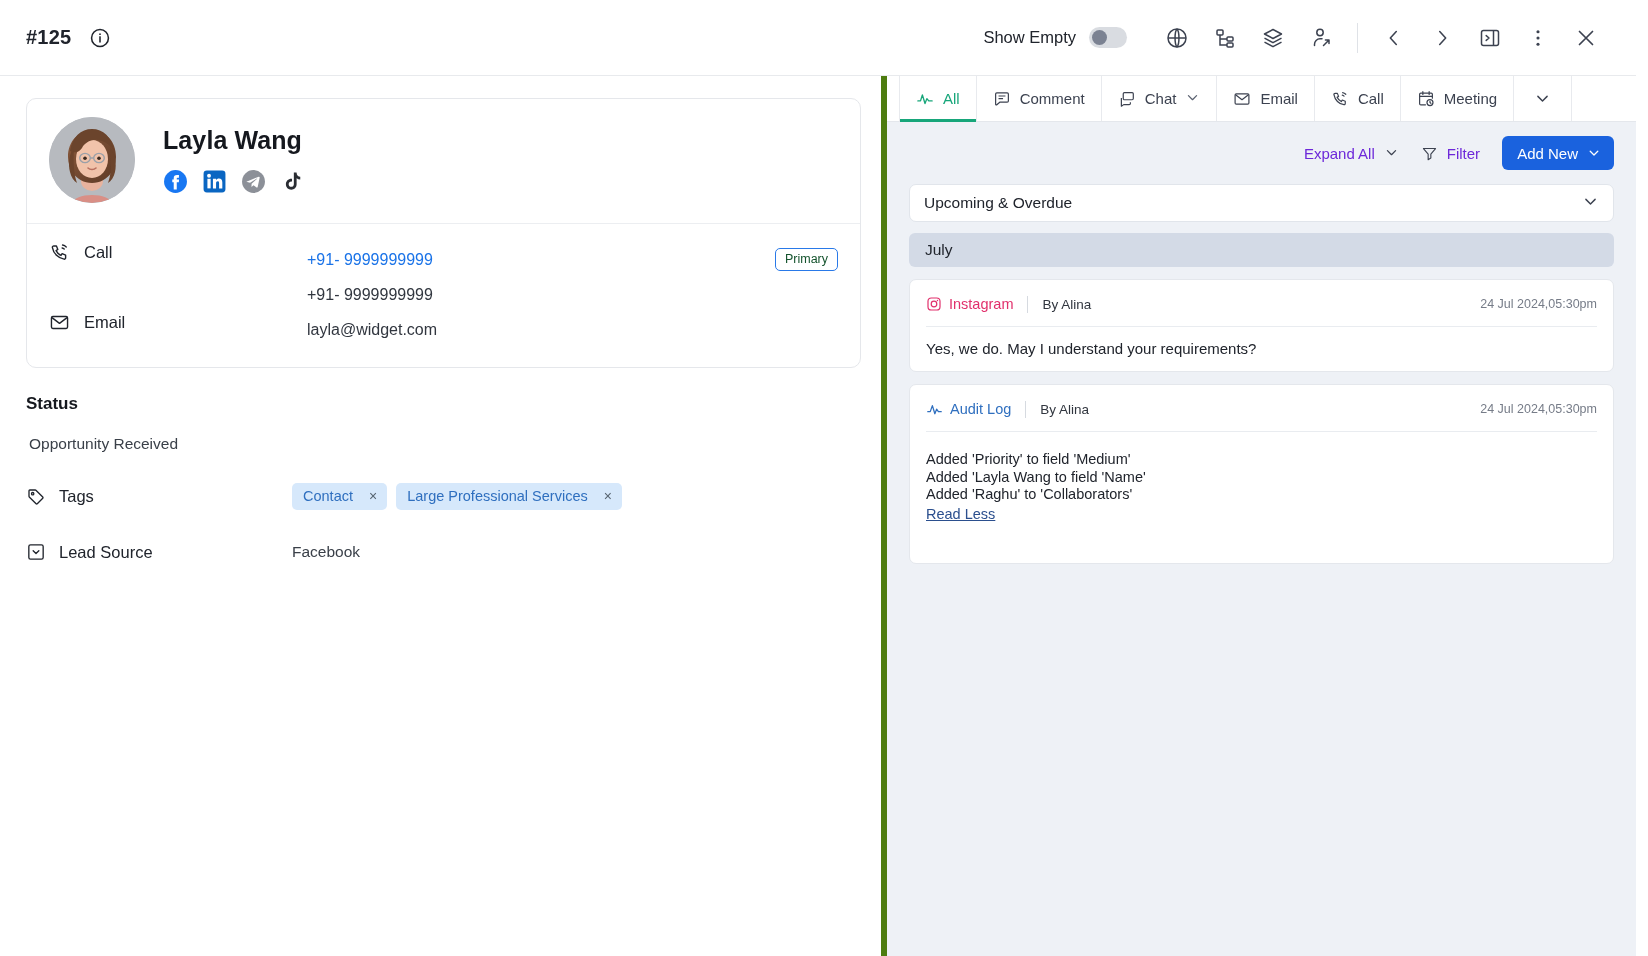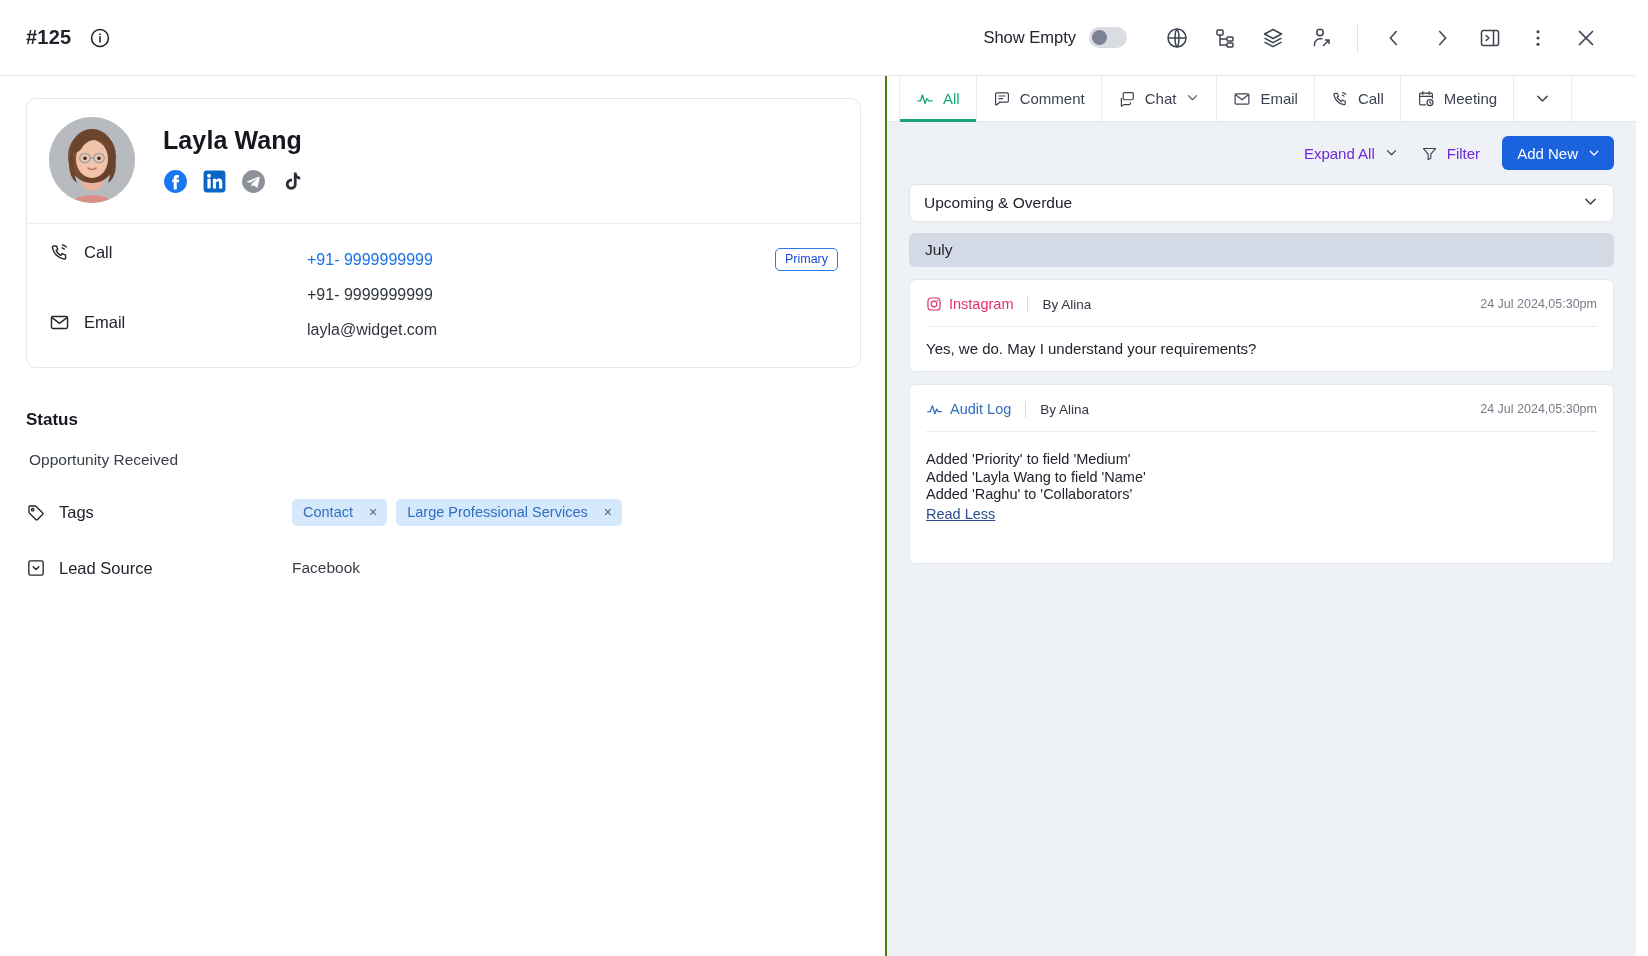--- a/index.html
+++ b/index.html
@@ -41,21 +41,21 @@
     cursor: pointer; border-radius: 6px; color: #3c4250;
   }
   .tb-sep { width: 1px; height: 30px; background: #dfe2e7; margin: 0 12px; }
 
   
   .main { flex: 1; display: flex; min-height: 0; }
 
   
   .left {
     width: 887px; flex: 0 0 887px;
-    border-right: 2px solid #4d7c0f;
+    border-right: 6px solid #4d7c0f;
     padding: 22px 26px 0 26px;
     background: #fff;
     overflow: hidden;
   }
   .contact-card {
     border: 1px solid #e5e7eb; border-radius: 10px; background: #fff;
     width: 835px;
   }
   .card-head { display: flex; align-items: center; padding: 18px 22px 20px 22px; border-bottom: 1px solid #eceef1; }
   .avatar {
@@ -69,27 +69,27 @@
   .social { width: 25px; height: 25px; display: flex; align-items: center; justify-content: center; cursor: pointer; }
 
   .card-row { display: flex; align-items: flex-start; padding: 0 22px; }
   .card-row.first { padding-top: 18px; }
   .row-label { display: flex; align-items: center; gap: 14px; width: 258px; flex: 0 0 258px; color: #20242c; font-size: 16.5px; }
   .row-values { flex: 1; }
   .val-line { display: flex; align-items: center; height: 35px; }
   .val-phone-primary { color: #1a73e8; font-size: 16px; }
   .val-plain { color: #31363f; font-size: 16px; }
   .primary-badge {
-    margin-left: auto; border: 1px solid #2979e8; color: #1d4ed8;
+    margin-left: auto; border: 1px solid #2979e8; color: #14532d;
     border-radius: 5px; font-size: 12.5px; padding: 3px 9px 4px 9px; background: #fff;
   }
   .email-row { padding-bottom: 20px; }
 
   
-  .fields { margin-top: 42px; width: 835px; }
+  .fields { margin-top: 26px; width: 835px; }
   .field-row { display: flex; align-items: flex-start; }
   .f-label { width: 266px; flex: 0 0 266px; display: flex; align-items: center; gap: 13px; }
   .f-head { font-size: 17px; font-weight: 700; color: #15181e; }
   .f-label-text { font-size: 16.5px; color: #20242c; }
   .f-value { font-size: 15.5px; color: #3a4049; }
   .status-assignee { display: flex; }
   .sa-col { width: 266px; flex: 0 0 266px; }
   .sa-value { margin-top: 21px; font-size: 15.5px; color: #3a4049; padding-left: 3px; }
   .mini-avatar {
     margin-top: 17px; width: 26px; height: 26px; border-radius: 50%;

